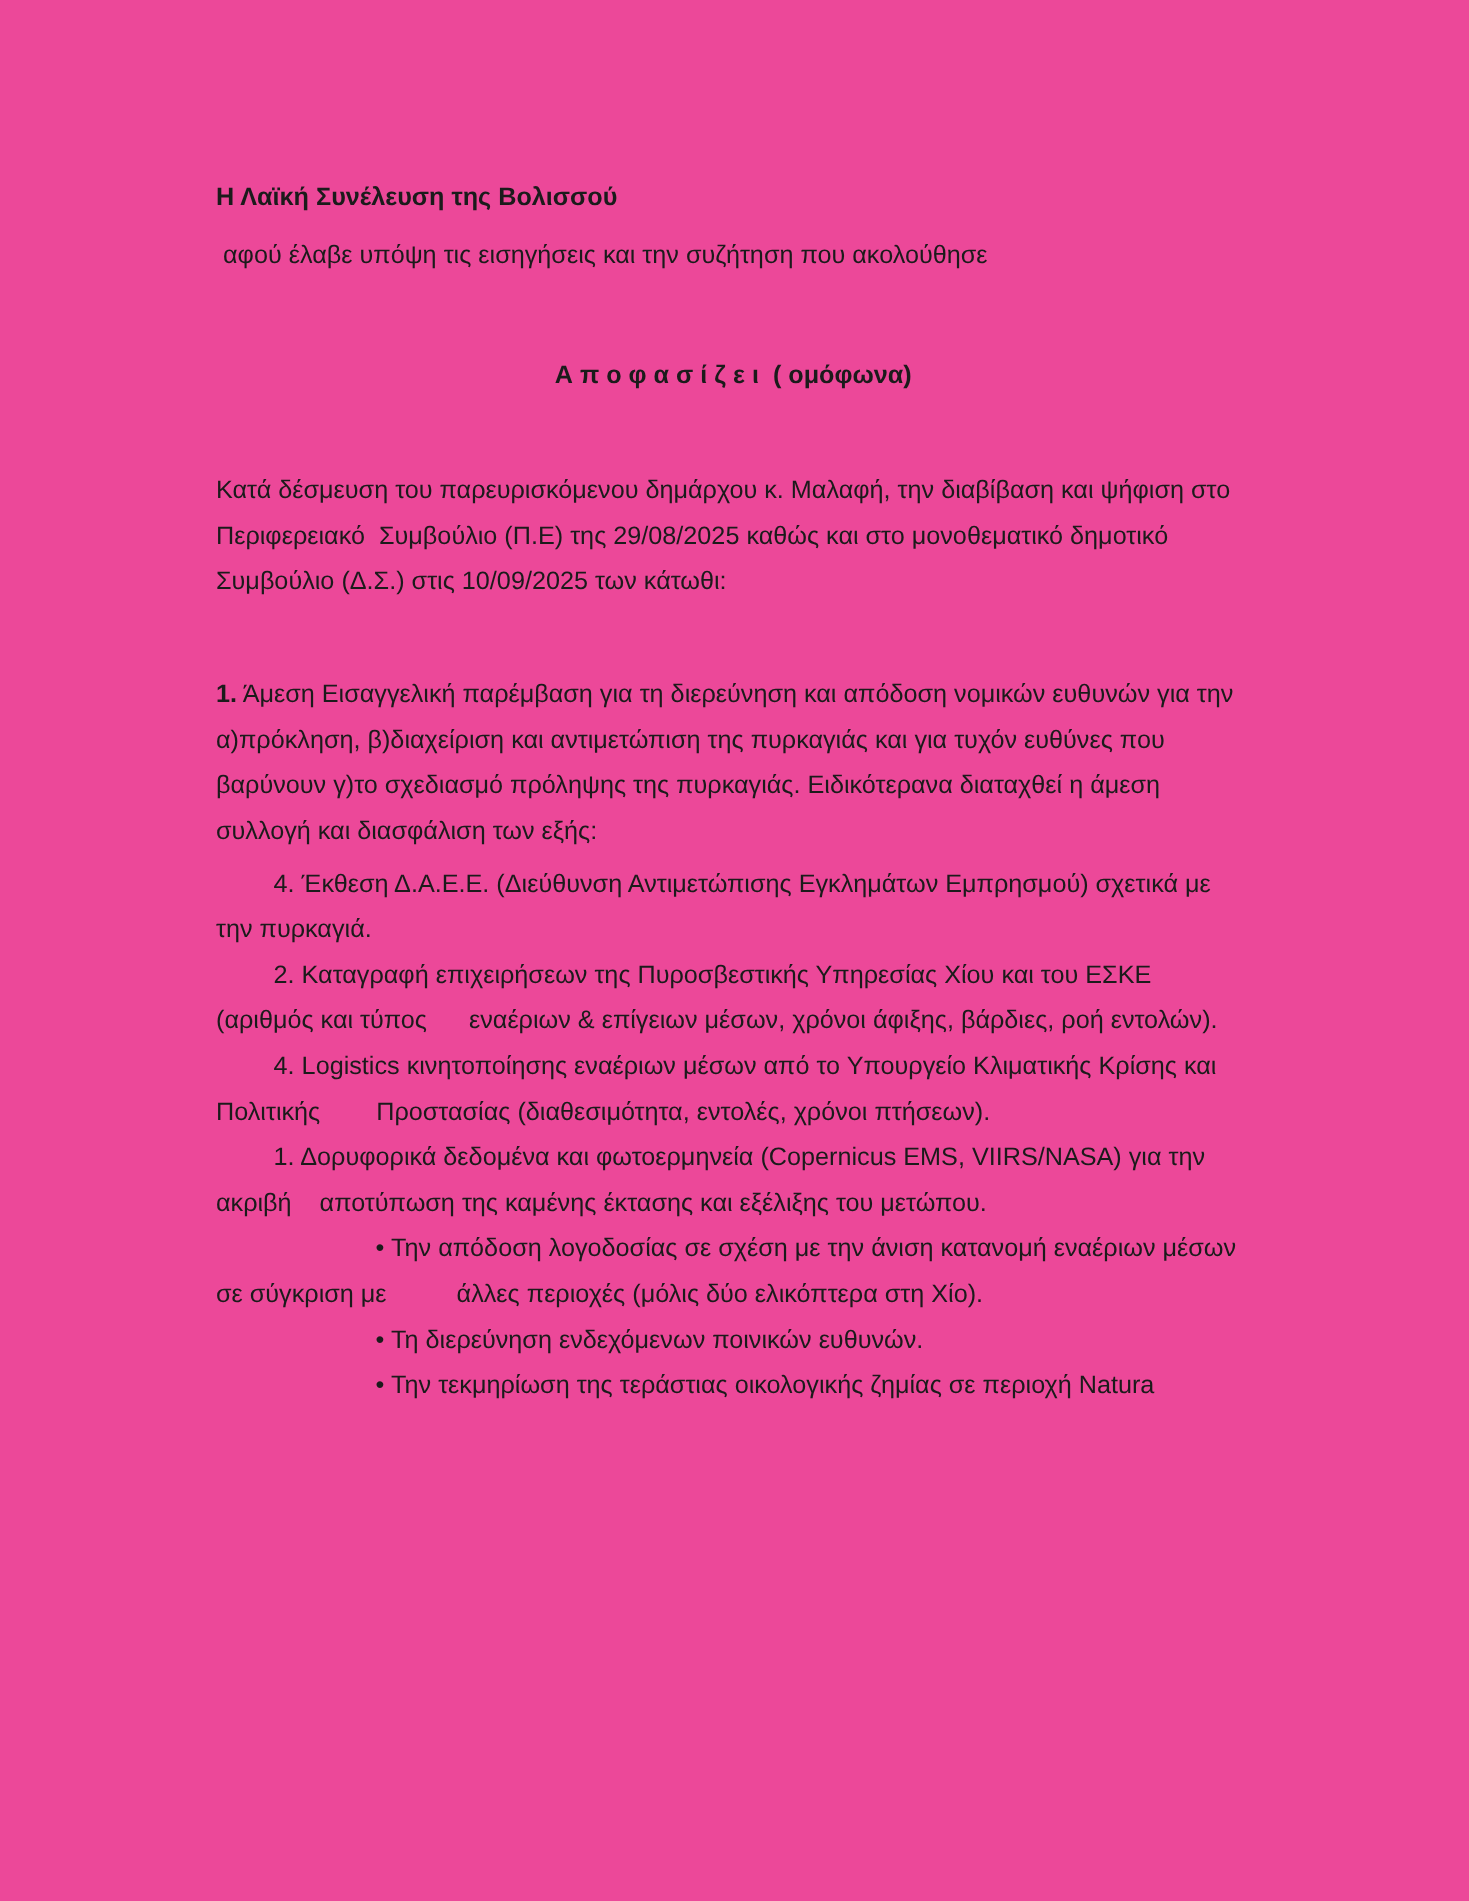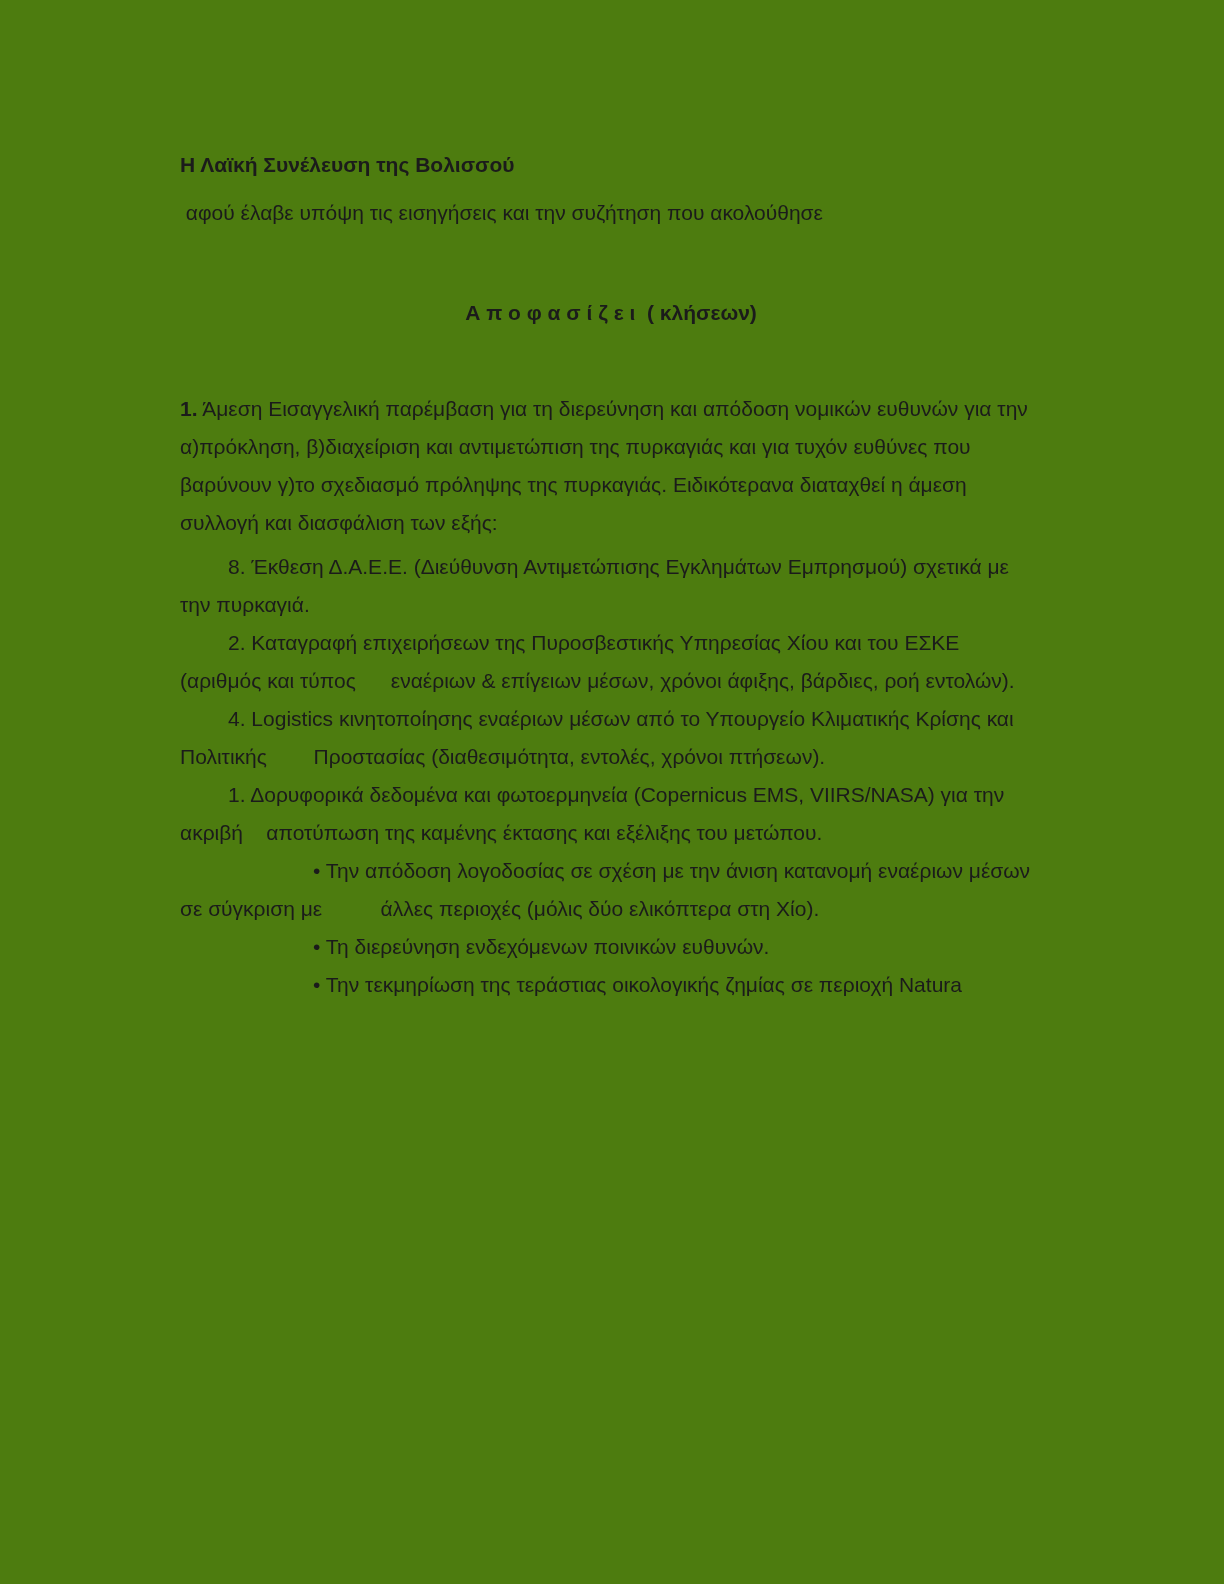--- a/index.html
+++ b/index.html
@@ -5,21 +5,21 @@
   html, body {
     margin: 0;
     padding: 0;
     background: #ffffff;
   }
   .page {
     position: relative;
     width: 1224px;
     height: 1584px;
     box-sizing: border-box;
-    background: #4d7c0f;
+    background: #ec4899;
     color: #1b1b1b;
     font-family: "Liberation Sans", sans-serif;
     font-size: 21px;
     line-height: 38px;
     padding: 146px 182px 0 180px;
     overflow: hidden;
   }
   .page p {
     margin: 0;
     white-space: pre-wrap;
@@ -67,26 +67,27 @@
 </style>
 </head>
 <body>
 
 <div class="page">
 
   <p class="doc-title">Η Λαϊκή Συνέλευση της Βολισσού</p>
 
   <p class="intro-line"> αφού έλαβε υπόψη τις εισηγήσεις και την συζήτηση που ακολούθησε</p>
 
-  <p class="decision-heading">Α π ο φ α σ ί ζ ε ι  ( κλήσεων)</p>
+  <p class="decision-heading">Α π ο φ α σ ί ζ ε ι  ( ομόφωνα)</p>
 
+  <p class="commitment-paragraph">Κατά δέσμευση του παρευρισκόμενου δημάρχου κ. Μαλαφή, την διαβίβαση και ψήφιση στο Περιφερειακό  Συμβούλιο (Π.Ε) της 29/08/2025 καθώς και στο μονοθεματικό δημοτικό Συμβούλιο (Δ.Σ.) στις 10/09/2025 των κάτωθι:</p>
 
   <p class="measure-paragraph"><span class="measure-number">1.</span><span class="measure-text"> Άμεση Εισαγγελική παρέμβαση για τη διερεύνηση και απόδοση νομικών ευθυνών για την α)πρόκληση, β)διαχείριση και αντιμετώπιση της πυρκαγιάς και για τυχόν ευθύνες που βαρύνουν γ)το σχεδιασμό πρόληψης της πυρκαγιάς. Ειδικότερανα διαταχθεί η άμεση συλλογή και διασφάλιση των εξής:</span></p>
 
-  <p class="numbered-item">8. Έκθεση Δ.Α.Ε.Ε. (Διεύθυνση Αντιμετώπισης Εγκλημάτων Εμπρησμού) σχετικά με την πυρκαγιά.</p>
+  <p class="numbered-item">4. Έκθεση Δ.Α.Ε.Ε. (Διεύθυνση Αντιμετώπισης Εγκλημάτων Εμπρησμού) σχετικά με την πυρκαγιά.</p>
   <p class="numbered-item">2. Καταγραφή επιχειρήσεων της Πυροσβεστικής Υπηρεσίας Χίου και του ΕΣΚΕ (αριθμός και τύπος      εναέριων &amp; επίγειων μέσων, χρόνοι άφιξης, βάρδιες, ροή εντολών).</p>
   <p class="numbered-item">4. Logistics κινητοποίησης εναέριων μέσων από το Υπουργείο Κλιματικής Κρίσης και Πολιτικής        Προστασίας (διαθεσιμότητα, εντολές, χρόνοι πτήσεων).</p>
   <p class="numbered-item">1. Δορυφορικά δεδομένα και φωτοερμηνεία (Copernicus EMS, VIIRS/NASA) για την ακριβή    αποτύπωση της καμένης έκτασης και εξέλιξης του μετώπου.</p>
 
 
   <p class="bullet-line"><span class="bullet-glyph">•</span><span class="bullet-text"> Την απόδοση λογοδοσίας σε σχέση με την άνιση κατανομή εναέριων μέσων σε σύγκριση με          άλλες περιοχές (μόλις δύο ελικόπτερα στη Χίο).</span></p>
 
   <p class="bullet-line"><span class="bullet-glyph">•</span><span class="bullet-text"> Τη διερεύνηση ενδεχόμενων ποινικών ευθυνών.</span></p>
 
   <p class="bullet-line"><span class="bullet-glyph">•</span><span class="bullet-text"> Την τεκμηρίωση της τεράστιας οικολογικής ζημίας σε περιοχή Natura</span></p>

